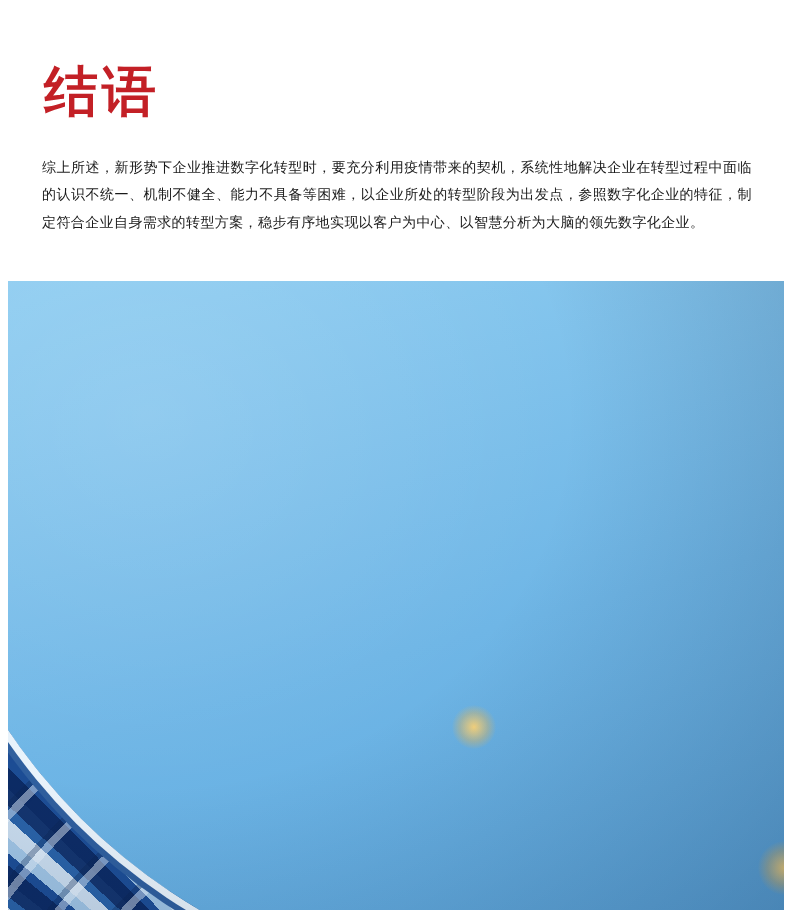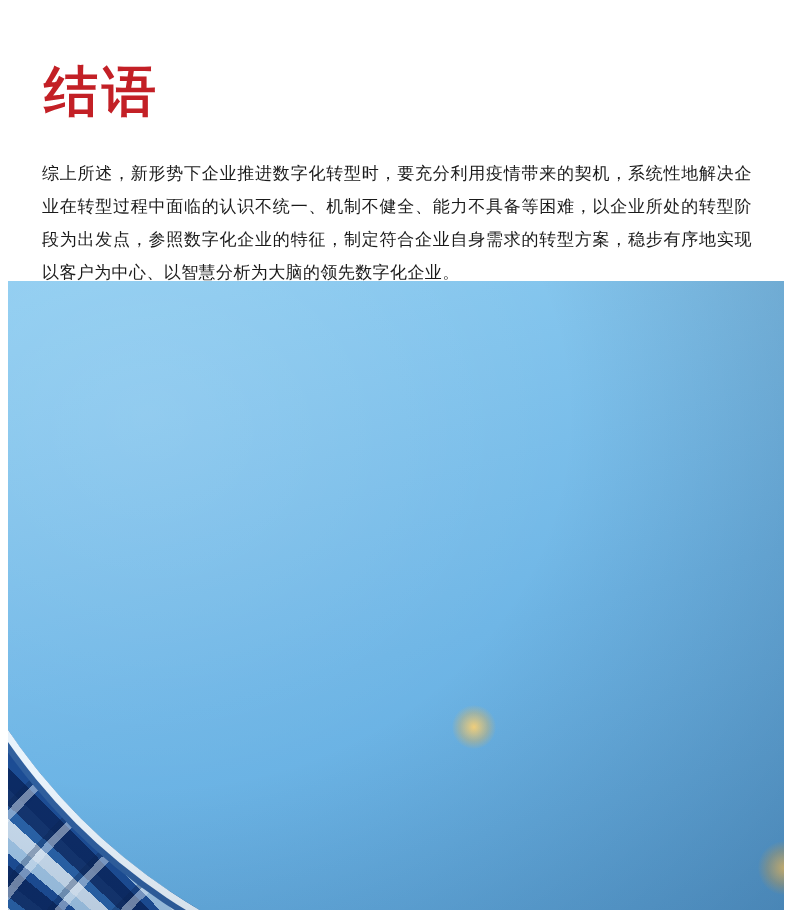--- a/index.html
+++ b/index.html
@@ -30,21 +30,21 @@
     color: #c32026;
     letter-spacing: 4px;
     line-height: 1.25;
     font-family: "DejaVu Sans", "Liberation Sans", sans-serif;
   }
   .body-text {
     position: absolute;
     left: 42px;
     top: 140px;
     width: 710px;
-    font-size: 17px;
+    font-size: 14px;
     line-height: 1.95;
     color: #1a1a1a;
     text-align: justify;
     letter-spacing: 0.4px;
     font-family: "DejaVu Sans", "Liberation Sans", sans-serif;
   }
 
   
   .photo {
     position: absolute;

